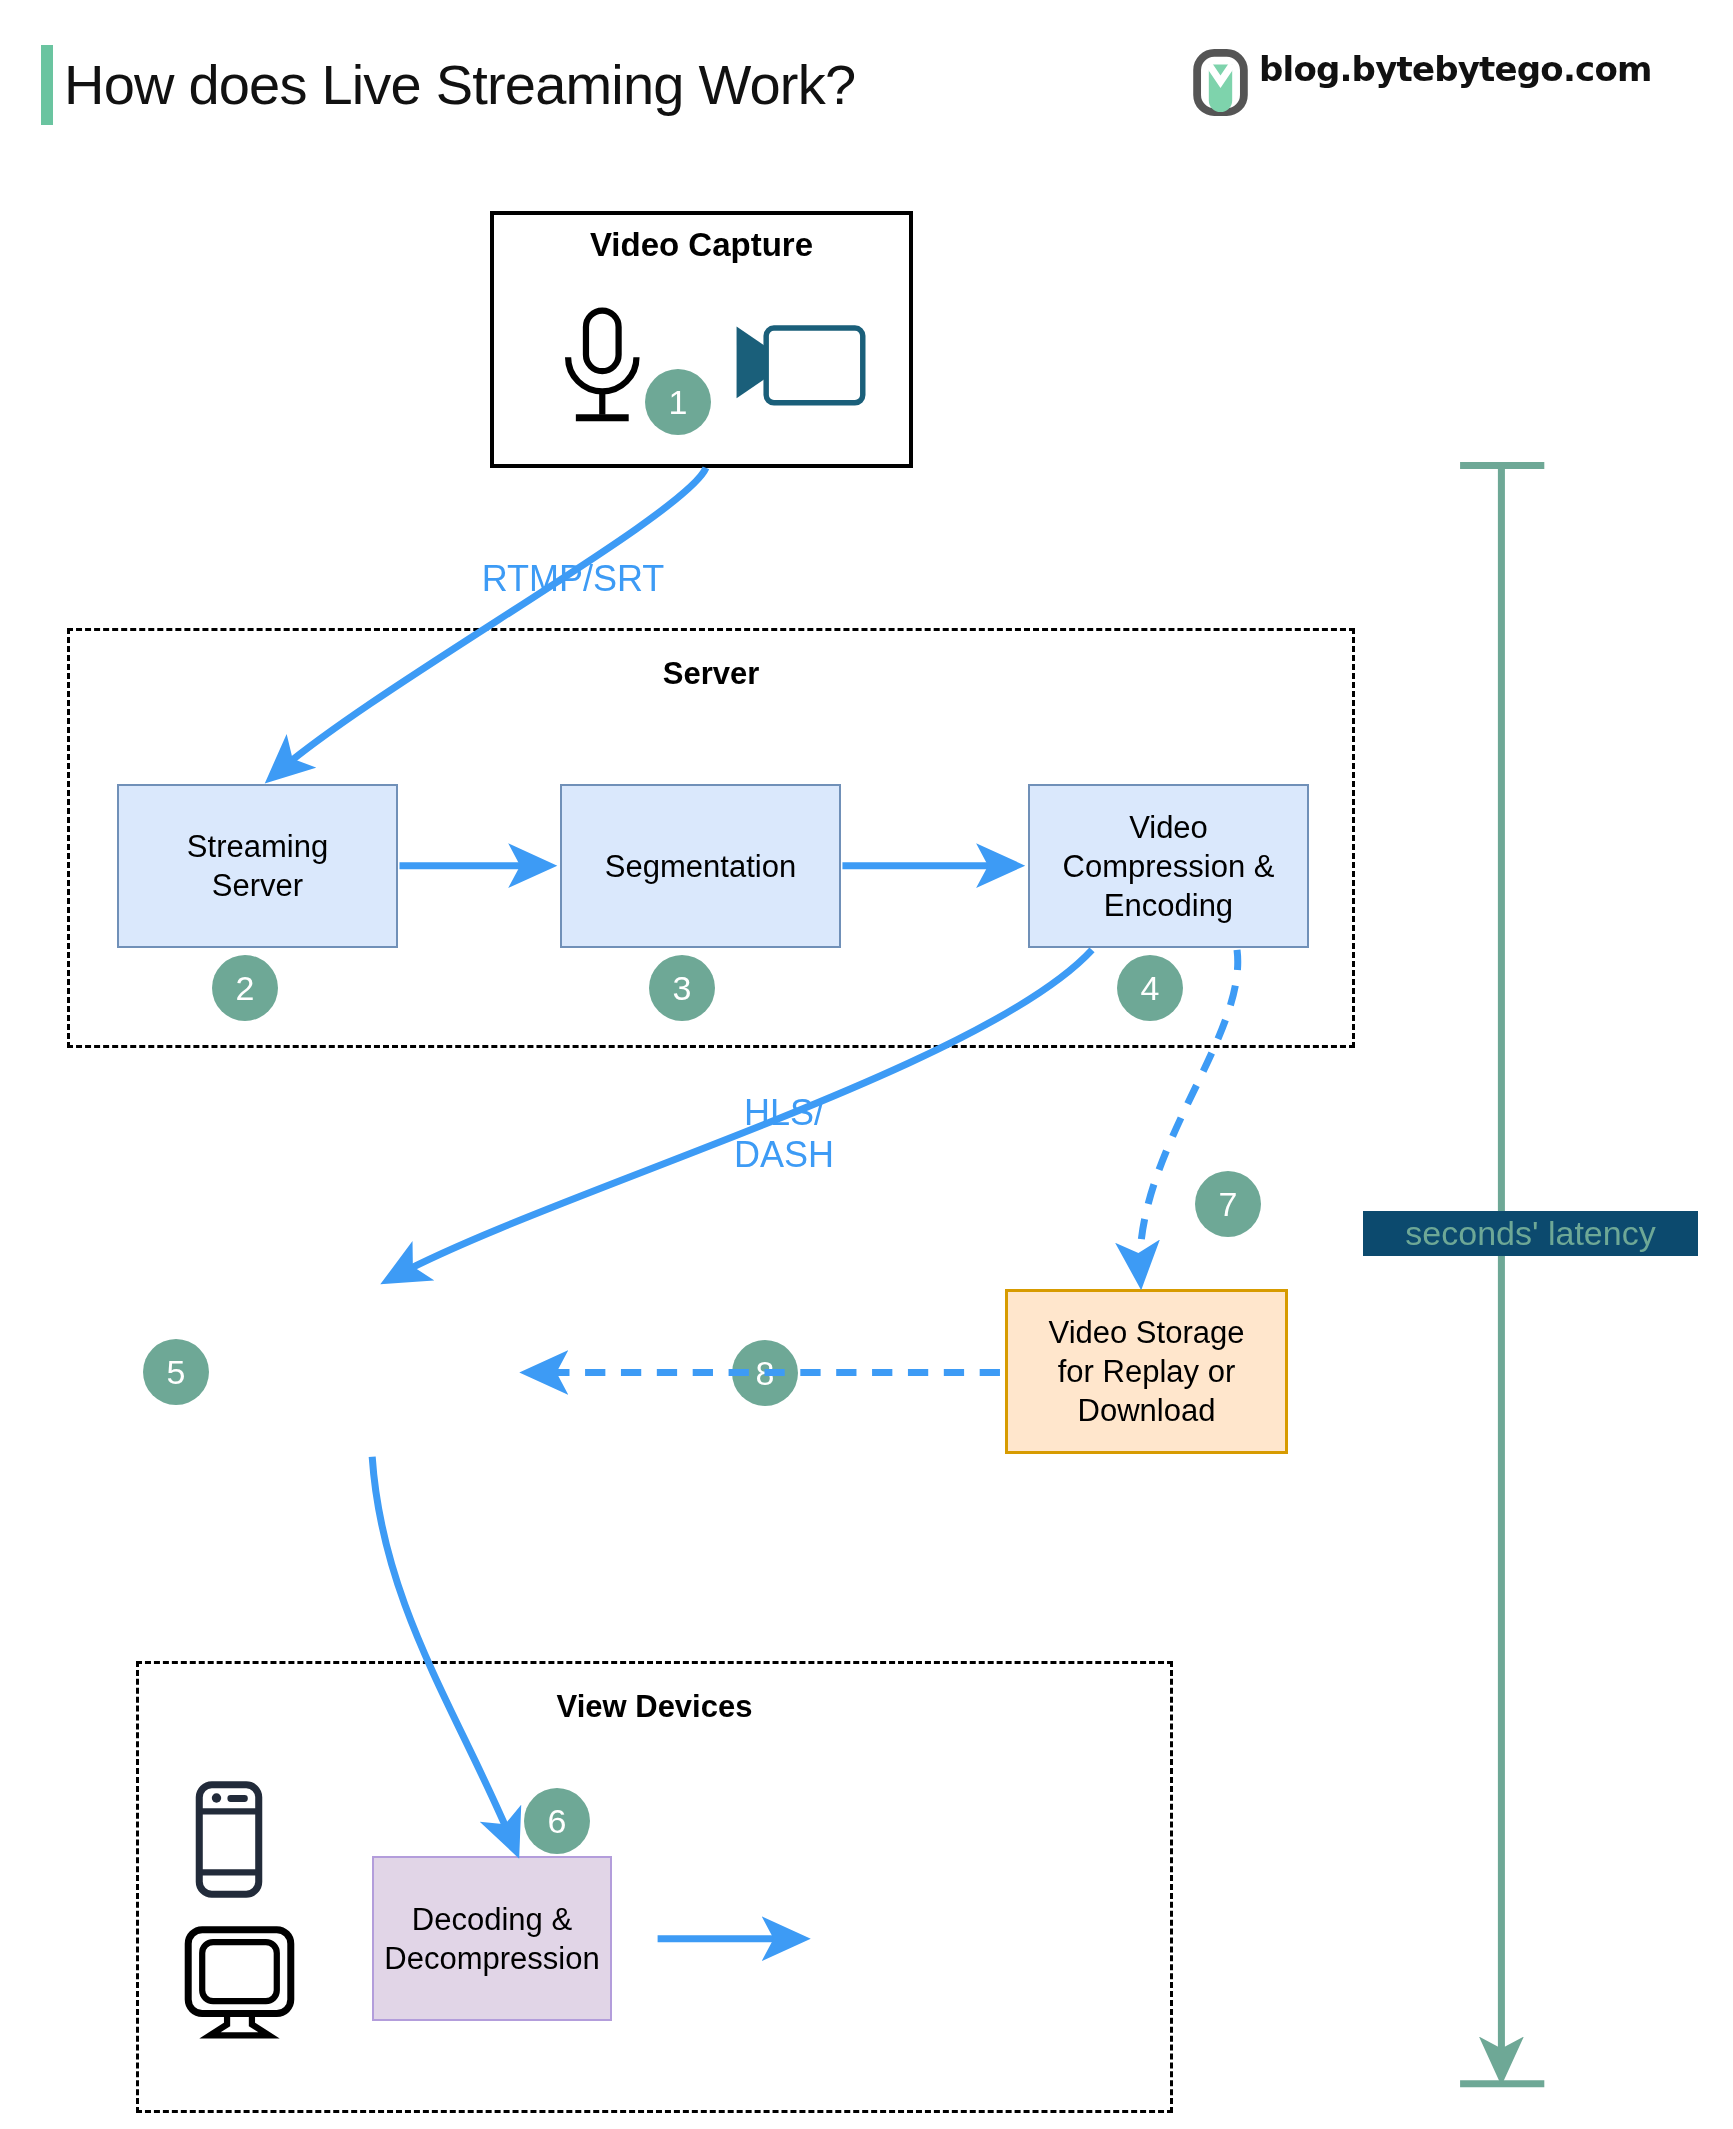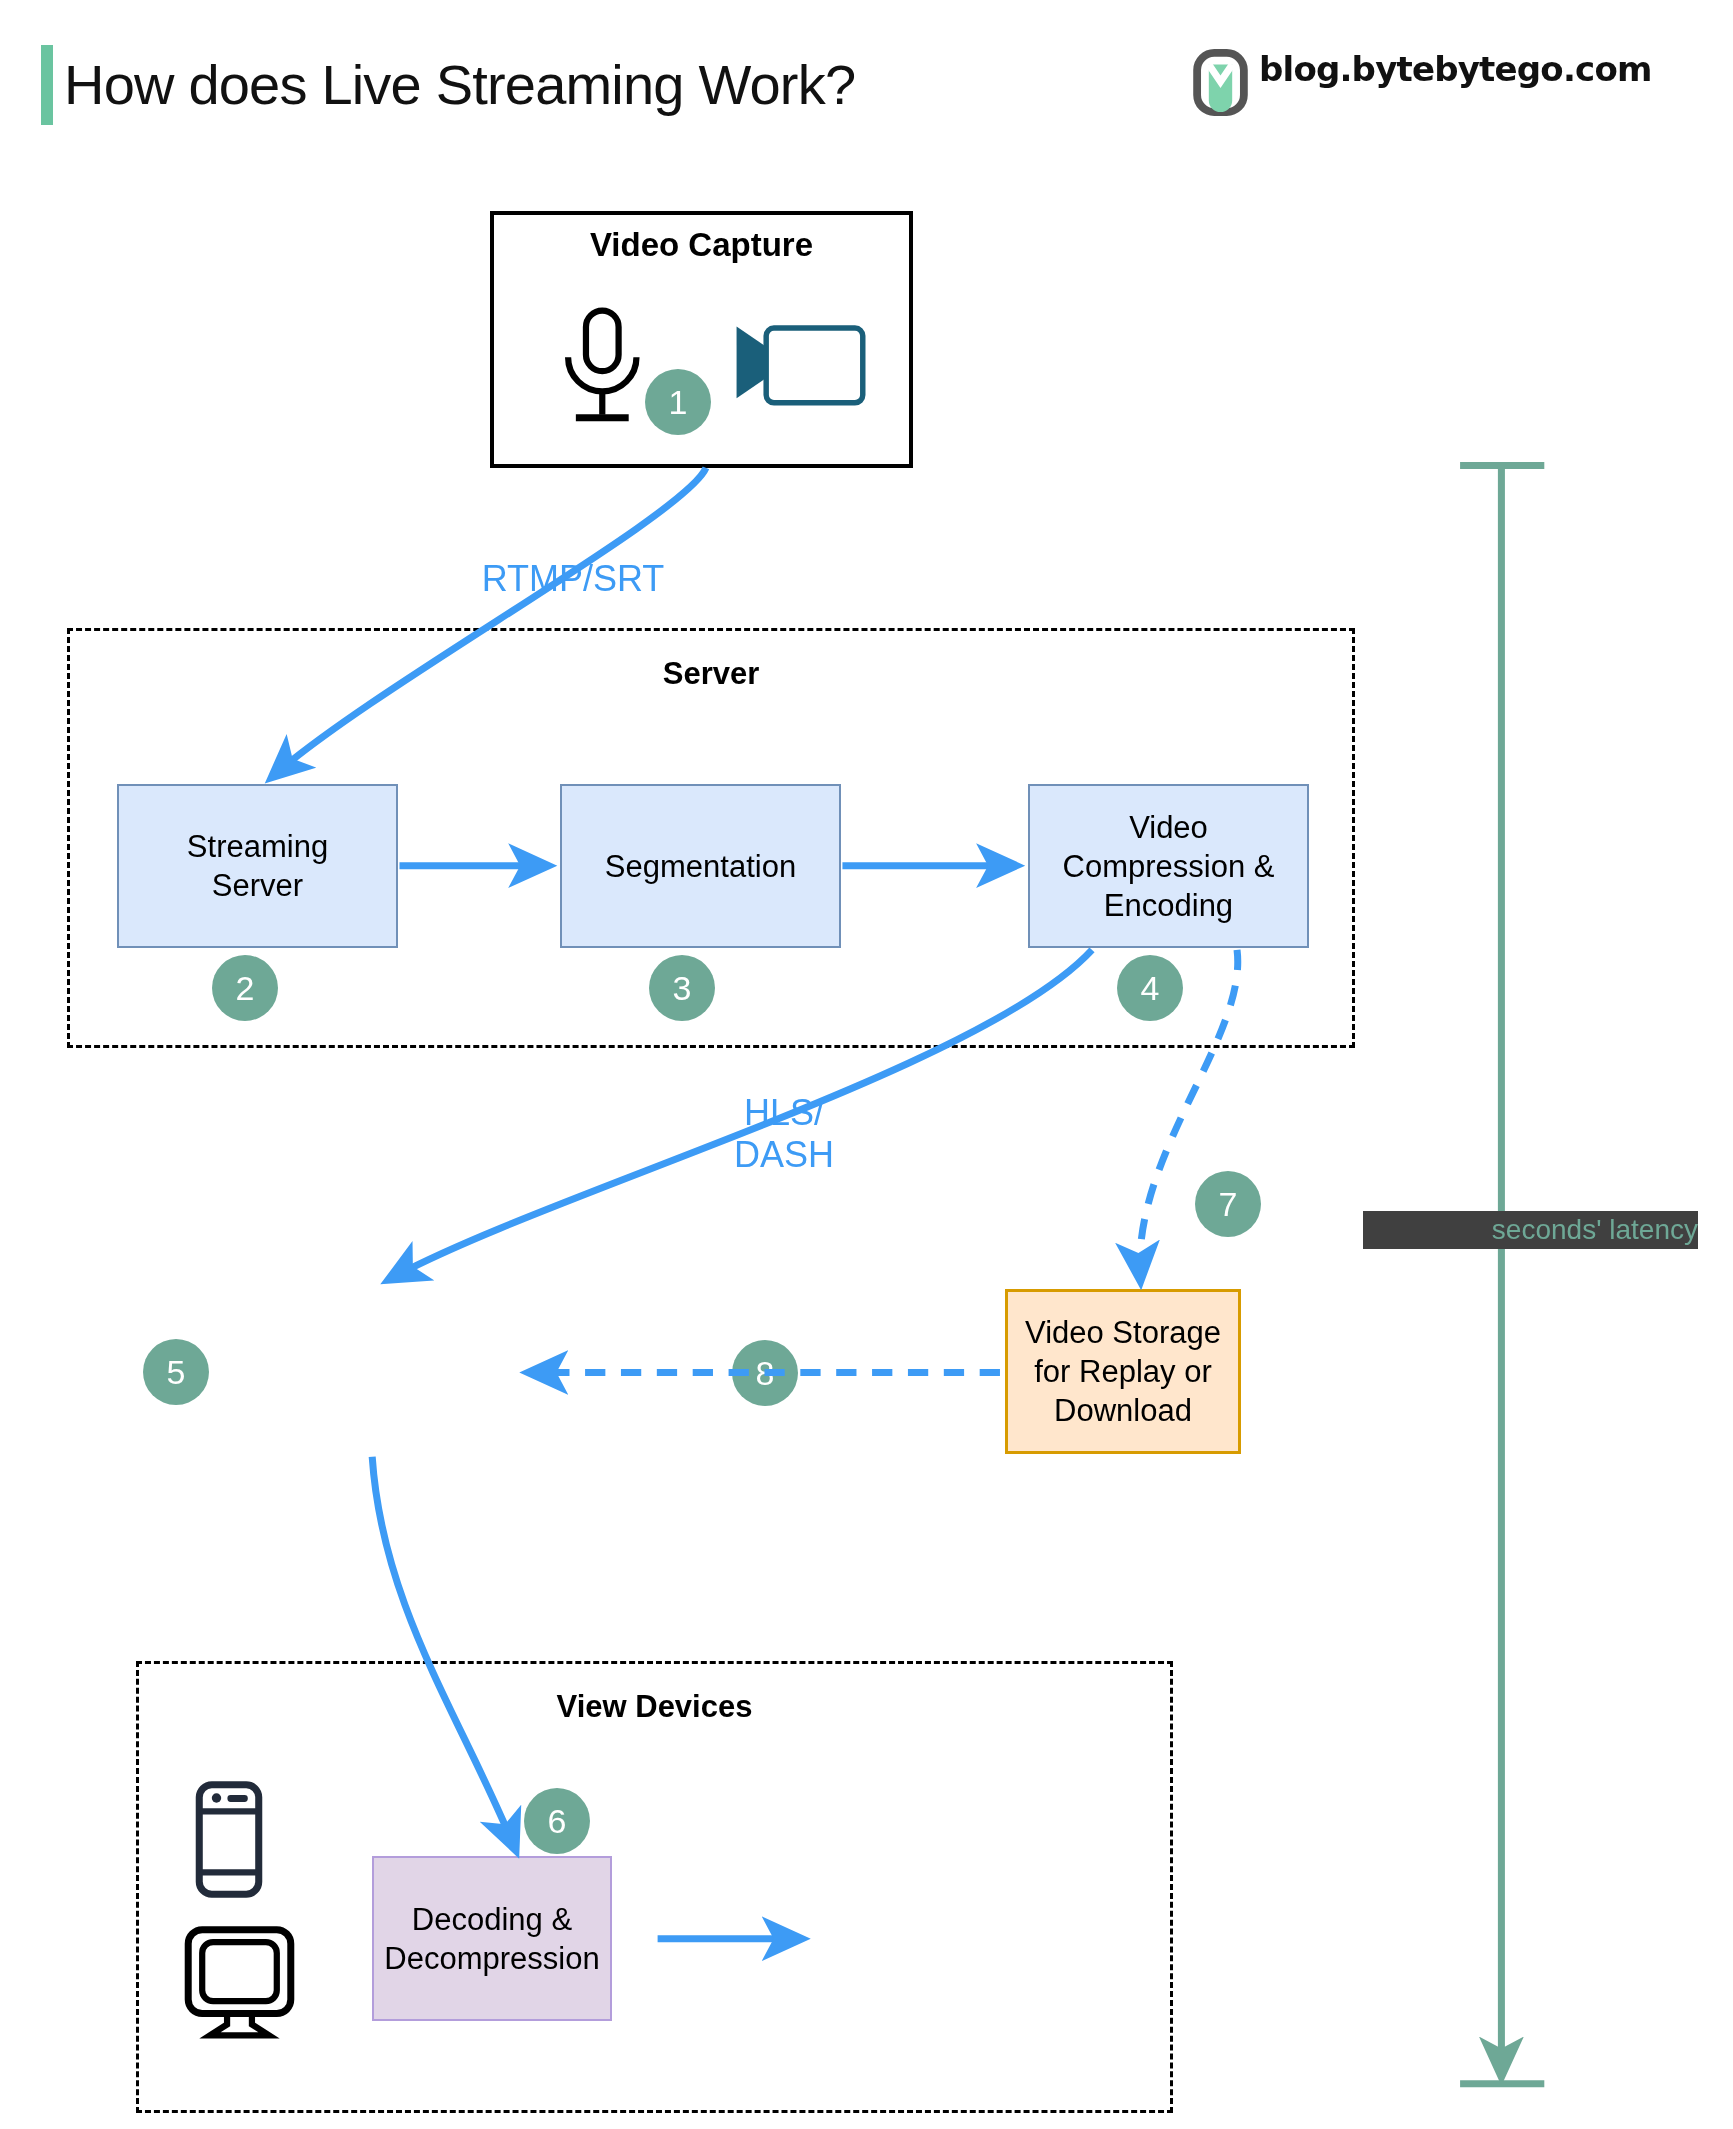--- a/index.html
+++ b/index.html
@@ -41,21 +41,21 @@
 
   .blue-node{background:#dae8fc;border:2.3px solid #7090b8;}
   .green-node{background:#d5e8d4;border:3.1px solid #82b366;}
   .orange-node{background:#ffe6cc;border:3.1px solid #d79b00;}
   .purple-node{background:#e1d5e7;border:2.3px solid #b39ddb;}
 
   #streaming-server{left:117px;top:784px;width:281px;height:164px;}
   #segmentation{left:560px;top:784px;width:281px;height:164px;}
   #video-compression{left:1028px;top:784px;width:281px;height:164px;}
   #cdn-node{left:232px;top:1289px;width:283px;height:165px;}
-  #video-storage{left:1005px;top:1289px;width:236px;height:165px;}
+  #video-storage{left:1005px;top:1289px;width:283px;height:165px;}
   #decoding-node{left:372px;top:1856px;width:240px;height:165px;}
   #video-player{left:813px;top:1856px;width:283px;height:165px;}
 
   
   .badge{position:absolute;width:66px;height:66px;border-radius:50%;
          background:#6ea896;color:#fff;display:flex;align-items:center;
          justify-content:center;font-size:34px;font-weight:400;}
   #badge-1{left:645px;top:369px;}
   #badge-2{left:212px;top:955px;}
   #badge-3{left:649px;top:955px;}
@@ -66,21 +66,21 @@
   #badge-8{left:732px;top:1340px;}
 
   
   .edge-label{position:absolute;color:#3d9bf5;font-size:36px;line-height:42px;
               text-align:center;white-space:pre-line;background:transparent;}
   #label-rtmp{left:456px;top:558px;width:234px;}
   #label-hls{left:702px;top:1092px;width:164px;}
 
   
   #latency-label{position:absolute;left:1363px;top:1211px;width:335px;
-     text-align:right;color:#6ea896;font-size:28px;background:#404040;
+     text-align:center;color:#6ea896;font-size:34px;background:#0c4a6e;
      padding:3.1px 0;z-index:6;}
 
   svg.overlay{position:absolute;left:0;top:0;width:1734px;height:2129px;
               pointer-events:none;}
 </style>
 </head>
 <body>
 
 <div id="canvas">
 

